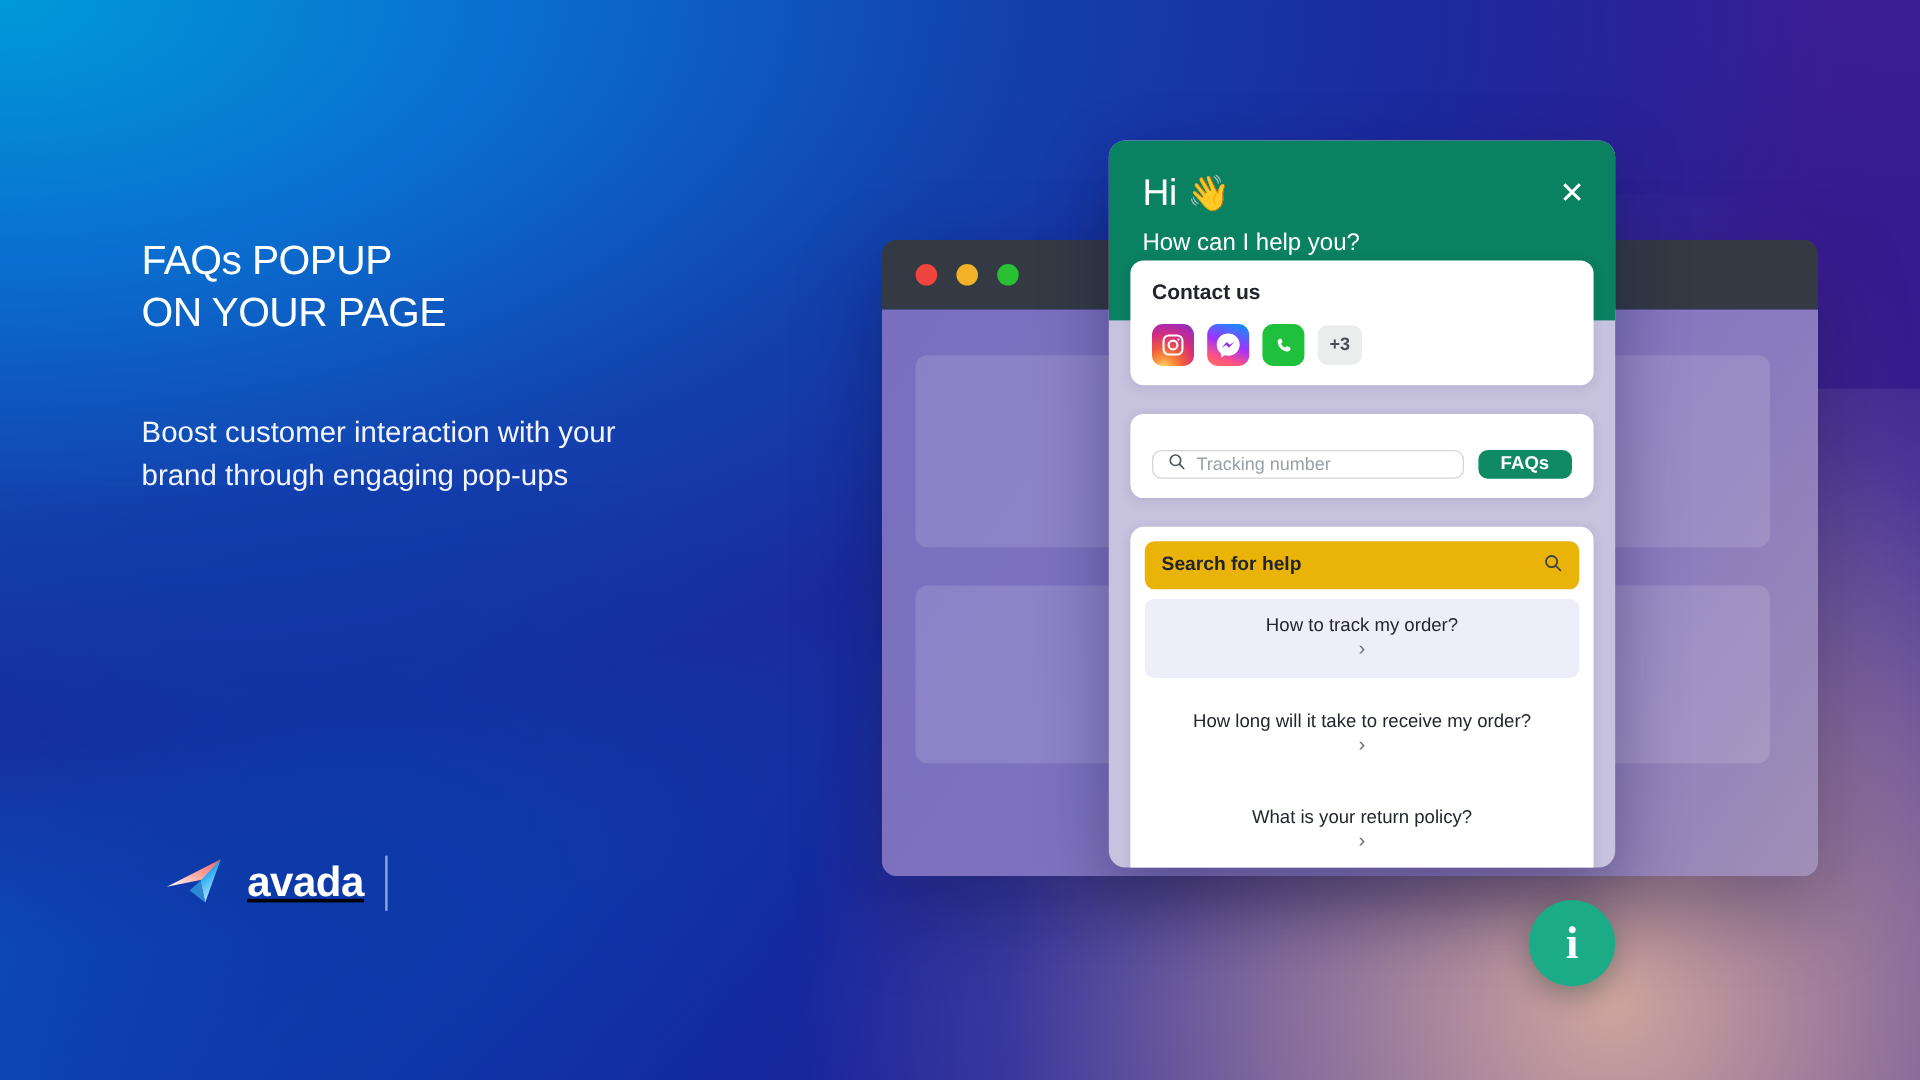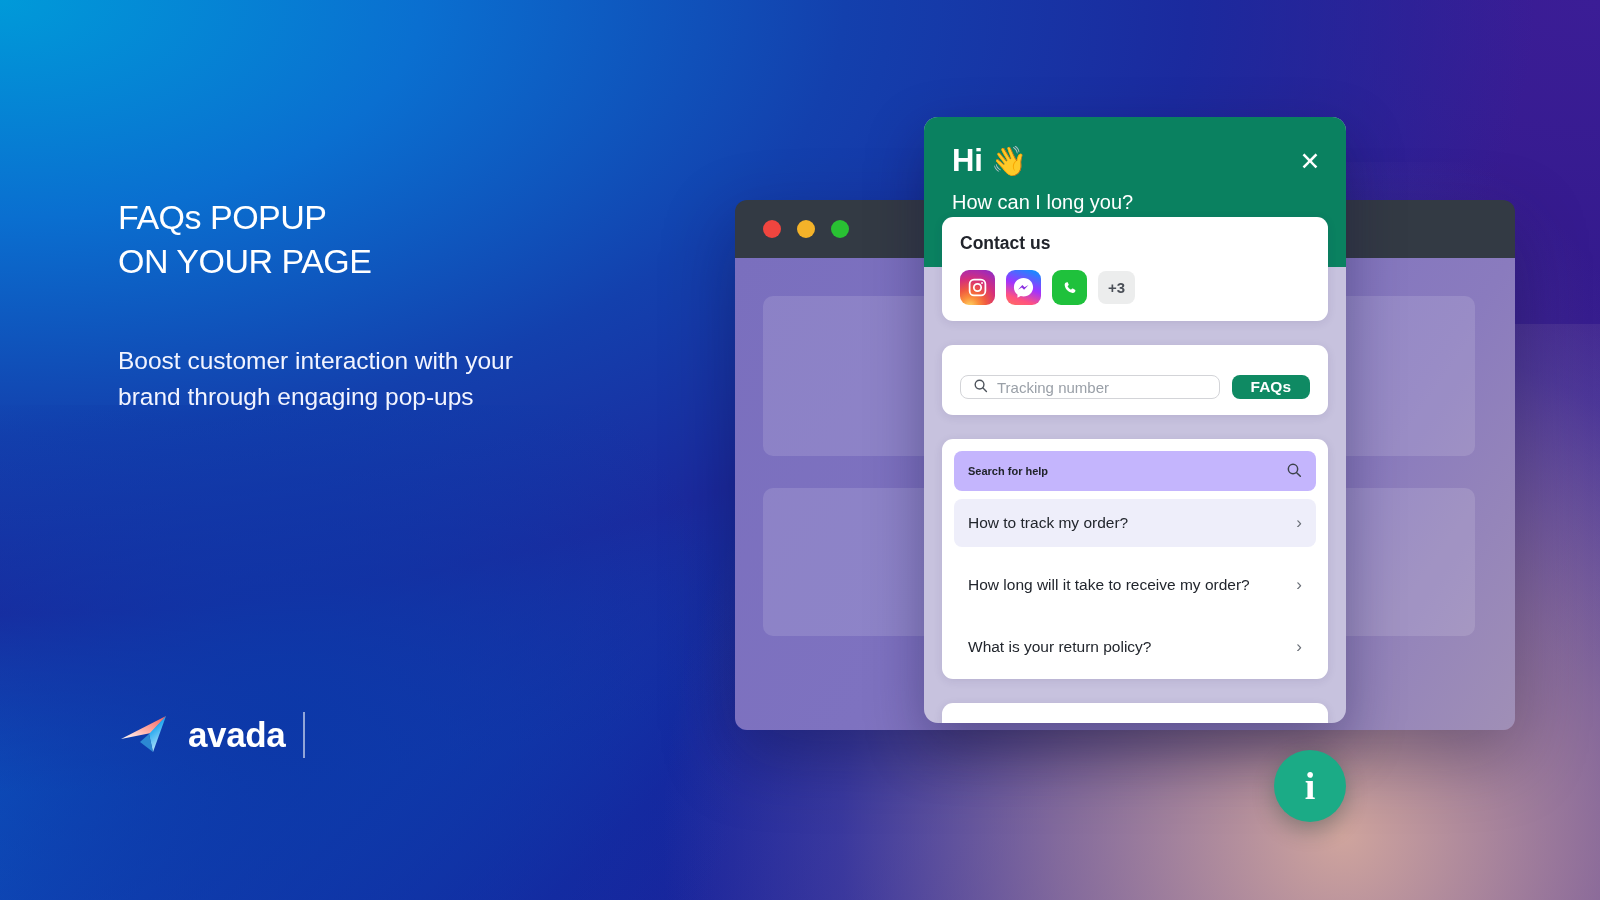--- a/index.html
+++ b/index.html
@@ -36,21 +36,21 @@
   .hero-title{
     color:#fff; font-weight:normal; font-size:34px; line-height:1.28;
     letter-spacing:-0.5px; white-space:pre-line;
   }
   .hero-sub{
     margin-top:60px; color:#f2f4ff; font-size:24.5px; line-height:1.48;
     white-space:pre-line; font-weight:400;
   }
 
   
-  .brands{ position:absolute; left:120px; top:710px; display:flex; align-items:center; gap:18px; }
+  .brands{ position:absolute; left:138px; top:710px; display:flex; align-items:center; gap:18px;text-decoration:underline; }
   .brand{ display:flex; align-items:center; gap:12px; }
   .brand-name{ color:#fff; font-size:35px; font-weight:bold; letter-spacing:-.4px; }
   .brand-div{ width:2px; height:46px; background:rgba(255,255,255,.55); }
 
   
   .browser{
     position:absolute; left:735px; top:200px; width:780px; height:530px;
     border-radius:12px; overflow:hidden;
     box-shadow:0 26px 70px rgba(10,8,50,.35);
   }
@@ -76,21 +76,21 @@
   .popup{
     position:absolute; left:924px; top:117px; width:422px; height:606px;
     border-radius:14px; overflow:hidden; background:#c7c2de;
     box-shadow:0 22px 56px rgba(18,12,60,.38);
   }
   .popup-head{
     background:#0a8160; padding:26px 24px 20px 28px; position:relative;
     height:150px;
   }
   .greeting{
-    color:#fff; font-size:31px; font-weight:bold; letter-spacing:-.2px;
+    color:#fff; font-size:31px; font-weight:normal; letter-spacing:-.2px;
     display:flex; align-items:center; gap:9px;
   }
   .wave{ font-size:29px; }
   .sub-greeting{ color:#fff; font-size:20px; margin-top:12px; font-weight:400; }
   .close-btn{
     position:absolute; right:22px; top:30px; width:28px; height:28px;
     color:#fff; font-size:25px; line-height:28px; text-align:center;
     cursor:pointer; font-weight:300;
   }
 
@@ -134,28 +134,28 @@
   .track-input input::placeholder{ color:#9aa0a8; }
   .track-btn{
     background:#0f8a63; color:#fff; border:none; border-radius:8px;
     padding:0 19px; font-size:15.5px; font-weight:bold; cursor:pointer;
     font-family:"Liberation Sans", sans-serif;
   }
 
   
   .help-card{ padding:12px 12px 8px 12px; }
   .help-search{
-    background:#c4b5fd; border-radius:8px; height:40px; display:flex;
+    background:#eab308; border-radius:8px; height:40px; display:flex;
     align-items:center; justify-content:space-between; padding:0 14px;
-    font-size:11px; font-weight:bold; color:#21242b; cursor:pointer;
+    font-size:16px; font-weight:bold; color:#21242b; cursor:pointer;
   }
   .faq-item{
     display:flex; align-items:center; justify-content:space-between;
     padding:14px 14px; border-radius:8px; font-size:15.5px; color:#22262d;
-    cursor:pointer; margin-top:4px;
+    cursor:pointer; margin-top:4px;flex-direction:column;
   }
   .faq-item.active{ background:#eeeefa; }
   .chev{ color:#6b7078; font-size:17px; }
 
   
   .cat-card{ display:flex; align-items:center; justify-content:space-between; padding:18px; }
 
   
   .fab{
     position:absolute; left:1274px; top:750px; width:72px; height:72px;
@@ -218,21 +218,21 @@
   </div>
 </div>
 
 <div class="popup">
 
   <div class="popup-head">
     <div class="greeting">
       <span>Hi</span>
       <span class="wave">👋</span>
     </div>
-    <div class="sub-greeting">How can I long you?</div>
+    <div class="sub-greeting">How can I help you?</div>
     <div class="close-btn">✕</div>
   </div>
 
   <div class="popup-scroll">
 
     <div class="card">
       <div class="card-title">Contact us</div>
       <div class="contact-row">
         <div class="sicon ig">
           <svg viewBox="0 0 24 24" fill="none" stroke="#fff" stroke-width="2">

